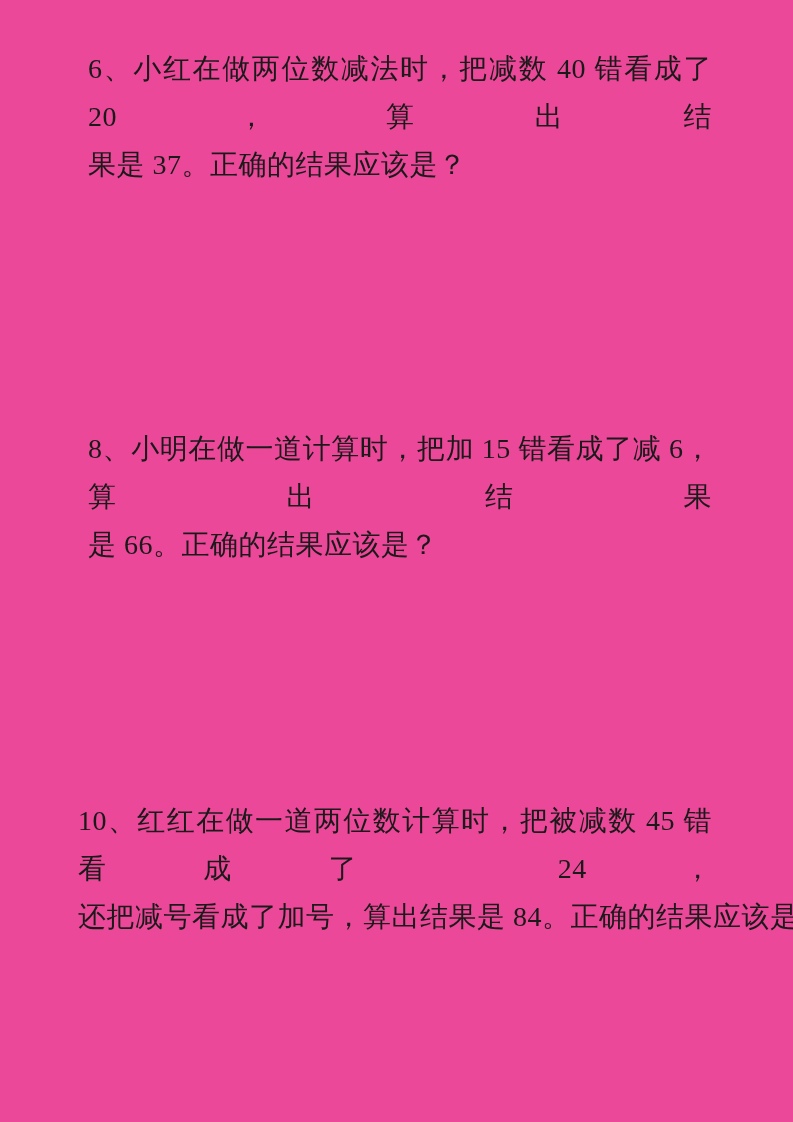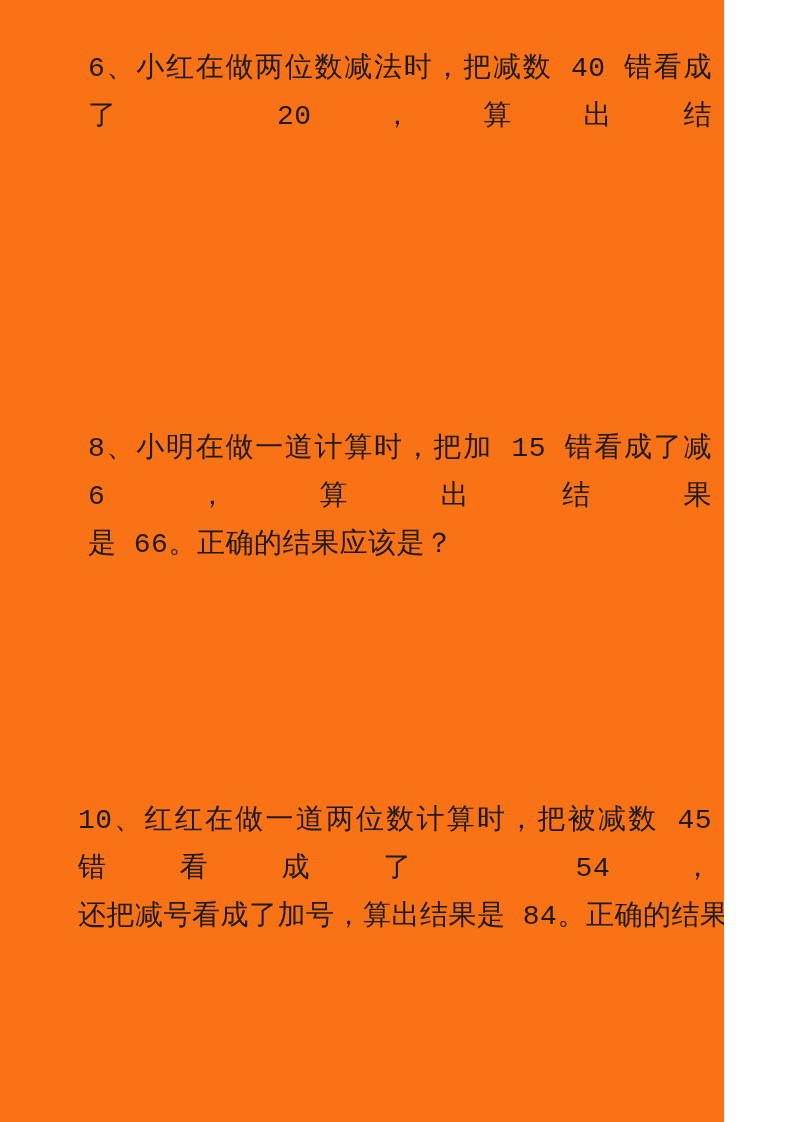--- a/index.html
+++ b/index.html
@@ -2,25 +2,25 @@
 <html><head>
 <meta charset="utf-8">
 <style>
   html, body {
     margin: 0;
     padding: 0;
     background: #ffffff;
   }
   .page {
     position: relative;
-    width: 724px;
+    width: 793px;
     height: 1122px;
-    background: #f97316;
+    background: #ec4899;
     overflow: hidden;
-    font-family: Liberation Mono, monospace;
+    font-family: Liberation Serif, serif;
     color: #1a1a1a;
   }
   .question {
     position: absolute;
     left: 88px;
     width: 624px;
     font-size: 28px;
     line-height: 48px;
     letter-spacing: 0.5px;
   }
@@ -43,31 +43,32 @@
   .q-top-9  { top: 615px; }
   .q-top-10 { top: 797px; }
 </style>
 </head>
 <body>
 
 <div class="page">
 
   <div class="question q-top-6">
     <div class="line justify-line">6、小红在做两位数减法时，把减数 40 错看成了 20，算出结</div>
+    <div class="line">果是 37。正确的结果应该是？</div>
   </div>
 
   <div class="question q-top-7">
   </div>
 
   <div class="question q-top-8">
     <div class="line justify-line">8、小明在做一道计算时，把加 15 错看成了减 6，算出结果</div>
     <div class="line">是 66。正确的结果应该是？</div>
   </div>
 
   <div class="question q-top-9">
   </div>
 
   <div class="question wide q-top-10">
-    <div class="line justify-line">10、红红在做一道两位数计算时，把被减数 45 错看成了 54，</div>
+    <div class="line justify-line">10、红红在做一道两位数计算时，把被减数 45 错看成了 24，</div>
     <div class="line">还把减号看成了加号，算出结果是 84。正确的结果应该是？</div>
   </div>
 
 </div>
 
 </body></html>

